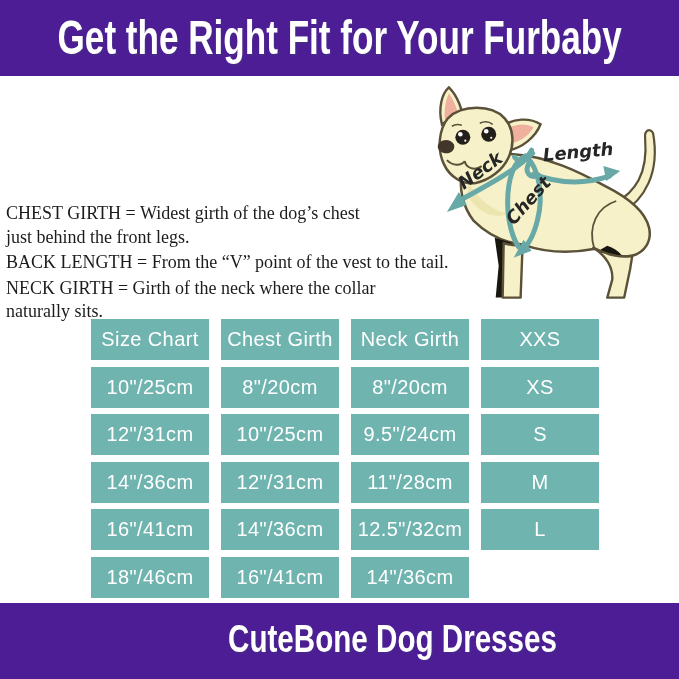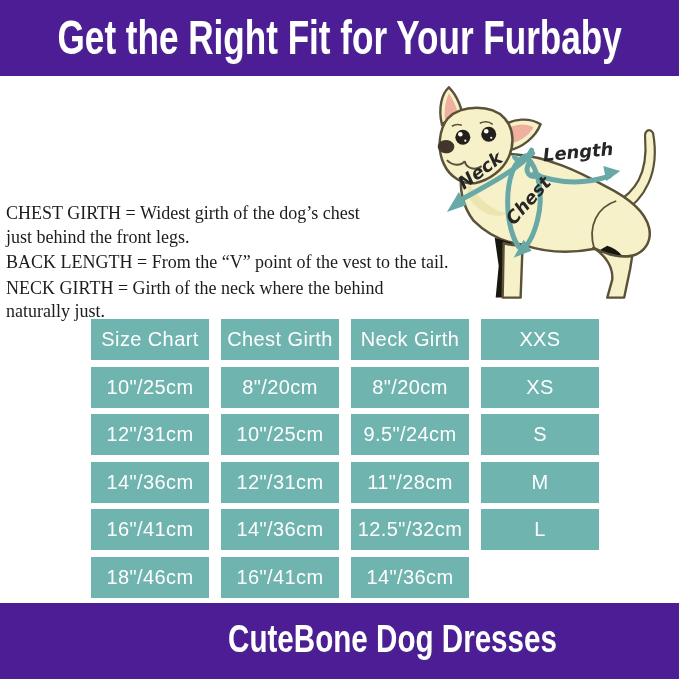--- a/index.html
+++ b/index.html
@@ -49,22 +49,22 @@
 
   <div class="defs">
     <p>
       <span>CHEST GIRTH =  Widest girth of the dog’s chest</span>
       <span>just behind the front legs.</span>
     </p>
     <p>
       <span>BACK LENGTH = From the “V” point of the vest to the tail.</span>
     </p>
     <p>
-      <span>NECK GIRTH = Girth of the neck where the behind</span>
-      <span>naturally just.</span>
+      <span>NECK GIRTH = Girth of the neck where the collar</span>
+      <span>naturally sits.</span>
     </p>
   </div>
 
   <div class="dog-wrap">
     <svg viewBox="0 0 260 235" width="259" height="235">
 
       <path d="M197,124 C218,112 231,94 228,58 C227,50 233,47 236,53 C243,92 228,120 203,134 Z" fill="#f6f1c8" stroke="#5a5138" stroke-width="2.2"></path>
 
       <path d="M96,74 C130,76 162,92 188,106 C208,116 228,130 232,148 C235,162 227,173 215,176
                C200,178 185,174 178,169 C152,174 126,172 106,165 C88,163 70,155 56,141

